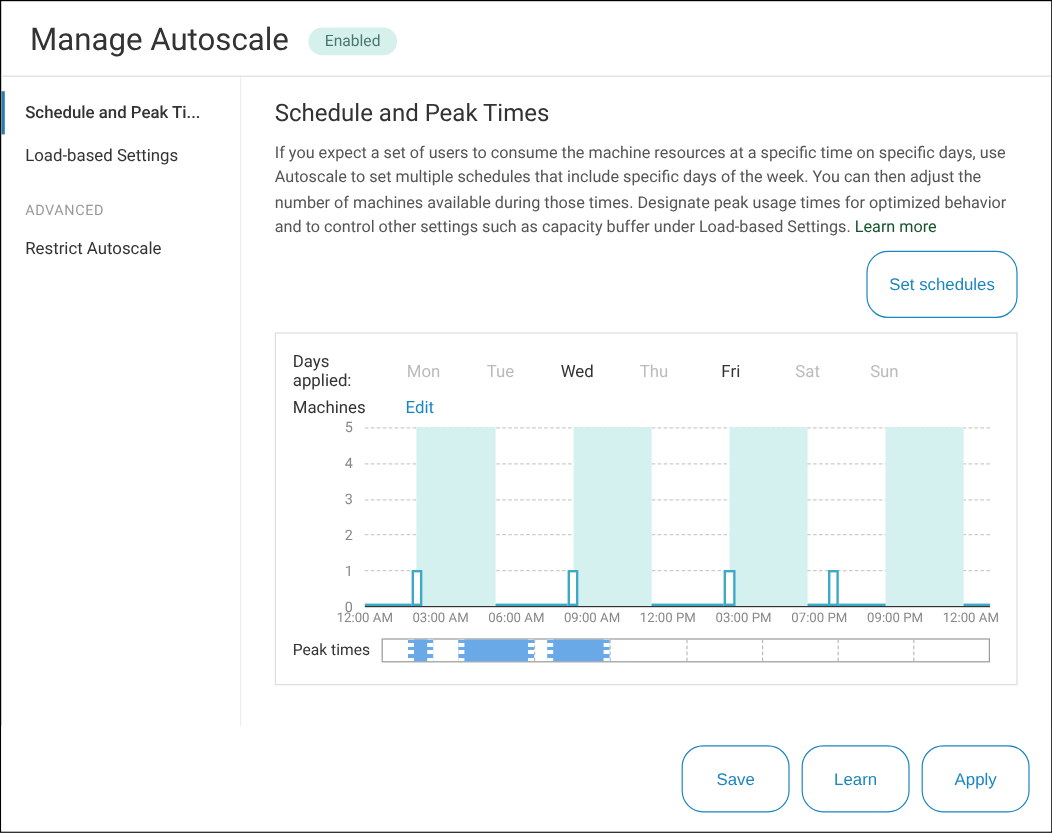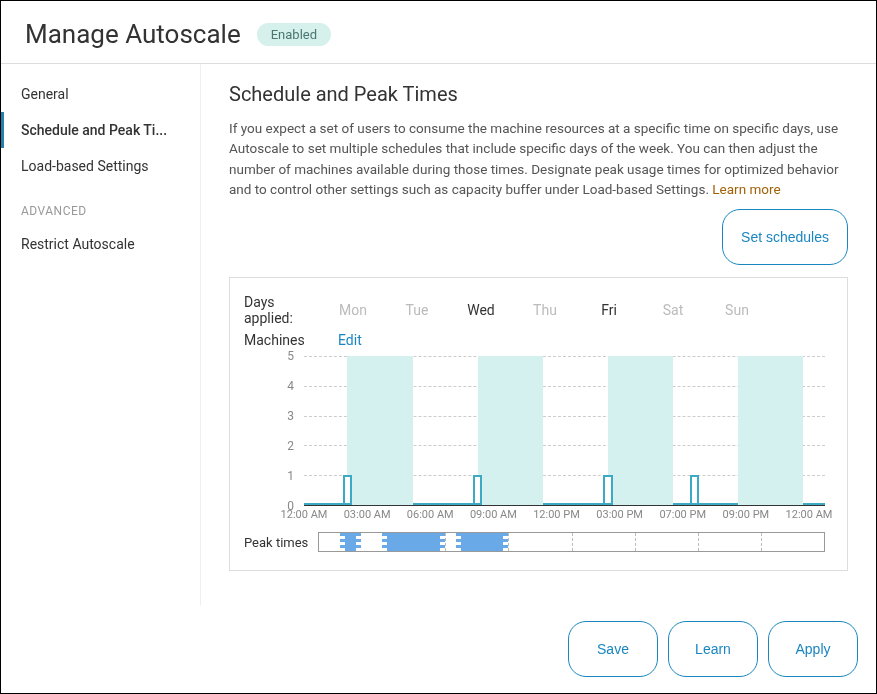--- a/index.html
+++ b/index.html
@@ -71,21 +71,21 @@
       font-size: 20px;
       font-weight: 400;
       margin-bottom: 12px;
     }
     .desc {
       font-size: 13.5px;
       color: #555;
       line-height: 1.5;
       margin-bottom: 10px;
     }
-    .desc a { color: #a16207; text-decoration: none; }
+    .desc a { color: #14532d; text-decoration: none; }
     .top-actions {
       display: flex;
       justify-content: flex-end;
       margin-bottom: 12px;
     }
     .btn-outline {
       border: 1px solid #1a86c0;
       background: #fff;
       color: #1a86c0;
       padding: 19px 18px;
@@ -244,21 +244,20 @@
 </head>
 <body>
 
 <div class="header">
   <h1>Manage Autoscale</h1>
   <span class="status-badge">Enabled</span>
 </div>
 
 <div class="body">
   <div class="sidebar">
-    <div class="sidebar-item">General</div>
     <div class="sidebar-item active">Schedule and Peak Ti...</div>
     <div class="sidebar-item">Load-based Settings</div>
     <div class="sidebar-section-label">ADVANCED</div>
     <div class="sidebar-item">Restrict Autoscale</div>
   </div>
 
   <div class="main">
     <h2>Schedule and Peak Times</h2>
     <p class="desc">
       <span>If you expect a set of users to consume the machine resources at a specific time on specific days, use Autoscale to set multiple schedules that include specific days of the week. You can then adjust the number of machines available during those times. Designate peak usage times for optimized behavior and to control other settings such as capacity buffer under Load-based Settings.</span>

